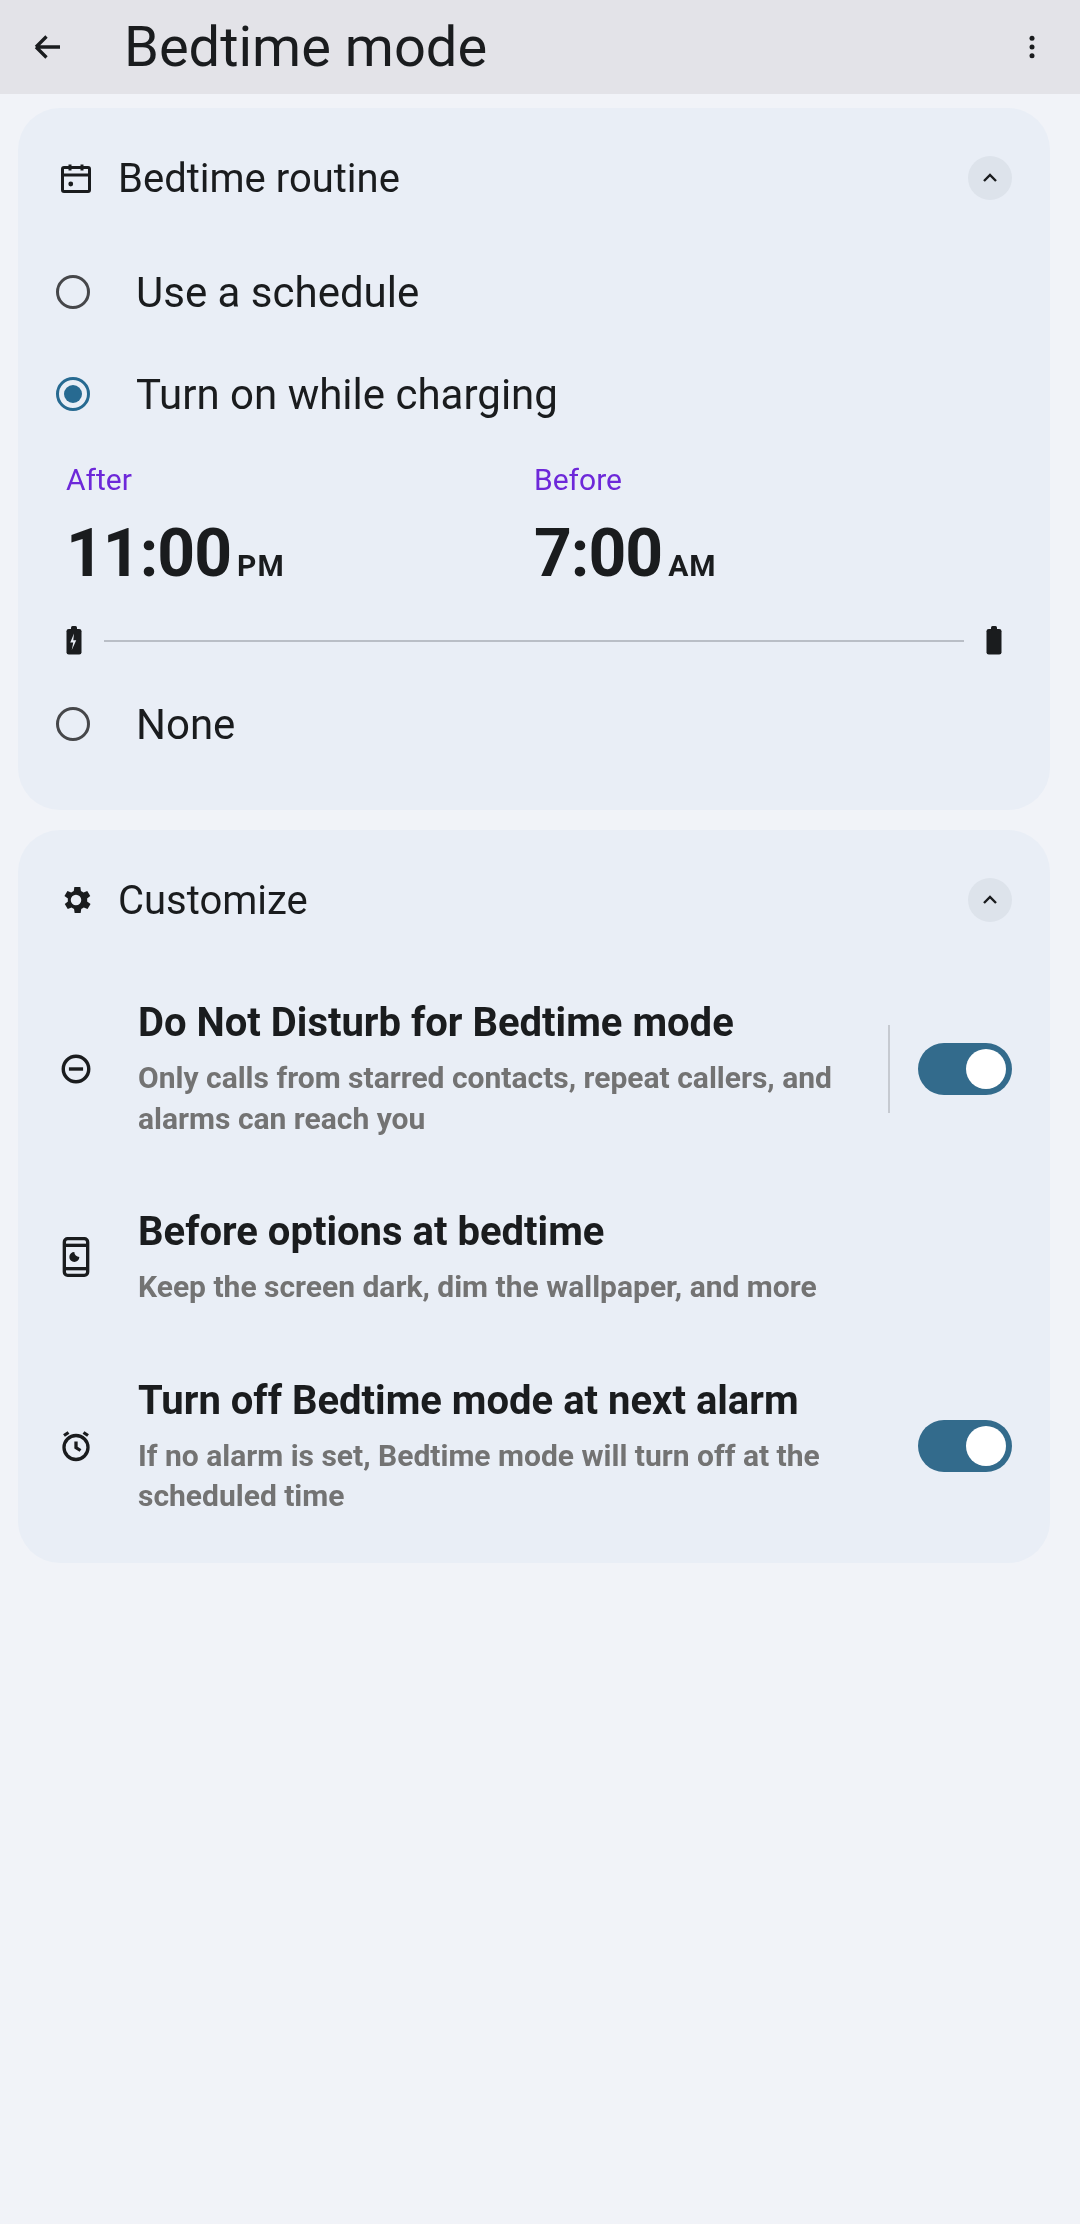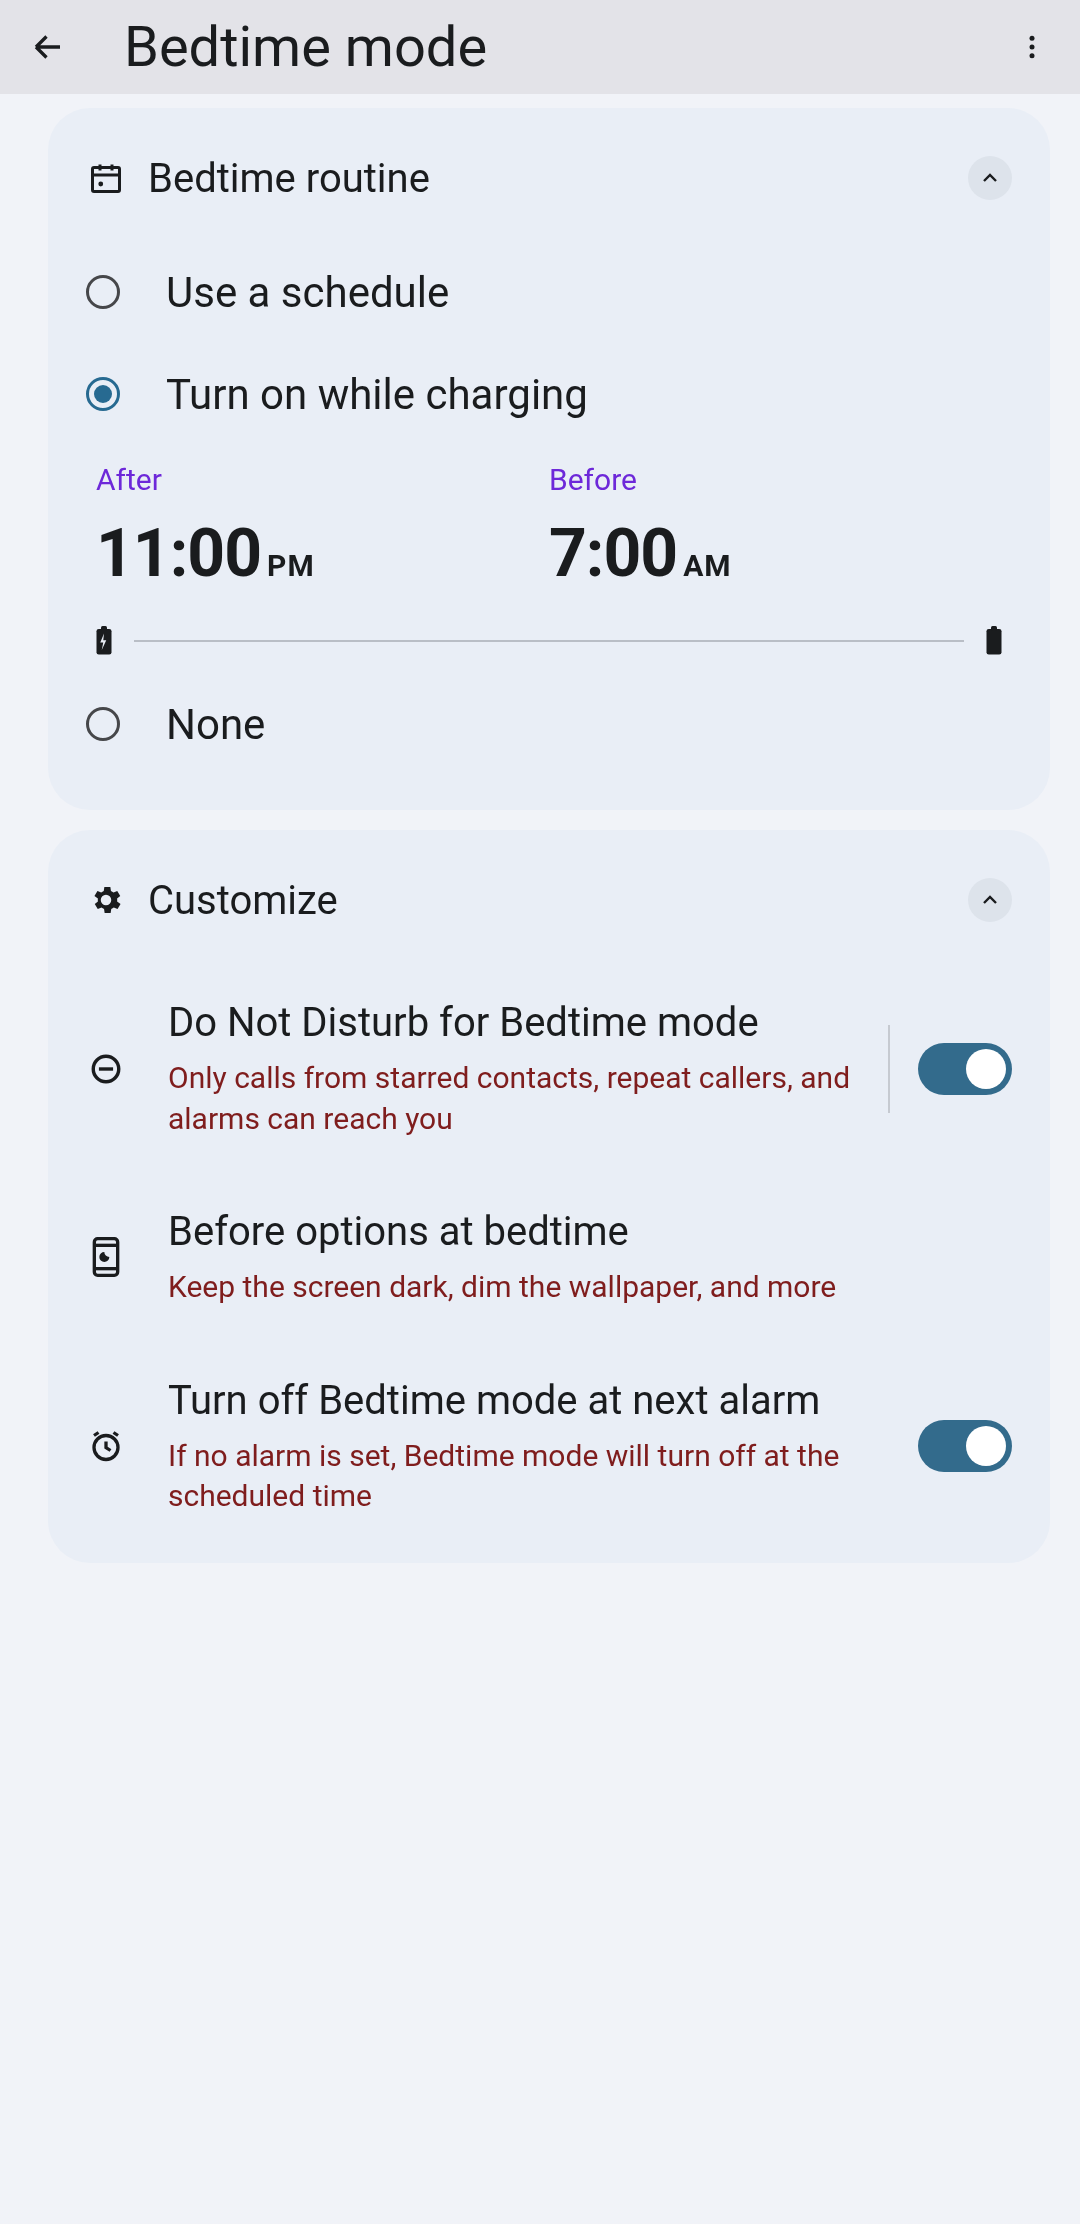--- a/index.html
+++ b/index.html
@@ -1,21 +1,21 @@
 <!DOCTYPE html>
 <html><head>
 <meta charset="utf-8">
 <style>
   * { box-sizing: border-box; margin: 0; padding: 0; }
   html, body { width: 1080px; height: 2224px; font-family: Roboto, "Segoe UI", Arial, sans-serif; background: #f1f3f8; color: #1a1c1e; -webkit-font-smoothing: antialiased; }
   .appbar { height: 94px; background: #e3e3e8; display: flex; align-items: center; padding: 0 20px; }
   .appbar .back { width: 56px; height: 56px; display:flex; align-items:center; justify-content:center; }
   .appbar .title { font-size: 56px; font-weight: 400; margin-left: 48px; flex: 1; }
   .appbar .more { width: 56px; height: 56px; display:flex; align-items:center; justify-content:center; }
-  .content { padding: 14px 30px 0 48px; }
+  .content { padding: 14px 30px 0 18px; }
   .card { background: #e9eef6; border-radius: 42px; padding: 34px 38px; margin-bottom: 20px; }
   .card-header { display:flex; align-items:center; height: 72px; }
   .card-header .icon { width: 40px; display:flex; align-items:center; justify-content:center; }
   .card-header .label { font-size: 40px; margin-left: 22px; flex:1; }
   .card-header .chev { width: 44px; height: 44px; border-radius: 50%; background: #dde3eb; display:flex; align-items:center; justify-content:center; }
   .radio-row { display:flex; align-items:center; height: 96px; margin-top: 6px; }
   .radio-outer { width: 34px; height:34px; border-radius:50%; border:3px solid #46474a; display:flex; align-items:center; justify-content:center; }
   .radio-outer.selected { border-color:#276a91; }
   .radio-inner { width:18px; height:18px; border-radius:50%; background:#276a91; }
   .radio-label { font-size: 42px; margin-left: 46px; }
@@ -24,23 +24,23 @@
   .time-col .lab { font-size: 30px; color:#6d28d9; }
   .time-col .val { font-size: 66px; font-weight:700; margin-top:18px; display:flex; align-items:baseline; letter-spacing:-1px; }
   .time-col .val .ampm { font-size: 30px; margin-left:6px; letter-spacing:1px; }
   .slider-row { display:flex; align-items:center; margin-top: 34px; padding: 0 8px; gap: 20px; }
   .slider-track { flex:1; height:2px; background:#b9bec6; }
   .spacer-top { height: 24px; }
   .none-row { margin-top: 20px; margin-bottom:4px; }
   .customize-card .card-header .icon svg { }
   .item-row { display:flex; align-items:center; padding: 34px 0; }
   .item-row .row-icon { width:40px; display:flex; align-items:center; justify-content:center; }
-  .item-row .row-body { flex:1; margin-left: 42px; padding-right: 12px; }
+  .item-row .row-body { flex:1; margin-left: 42px; padding-right: 12px; font-weight: bold; }
   .item-row .row-title { font-size: 40px; line-height:1.25; }
-  .item-row .row-desc { font-size: 30px; color:#7f1d1d; margin-top:10px; line-height:1.35; }
+  .item-row .row-desc { font-size: 30px; color:#737373; margin-top:10px; line-height:1.35; }
   .divider-v { width:2px; height:88px; background:#c6cad1; margin: 0 28px 0 16px; align-self:center; }
   .switch { width:94px; height:52px; border-radius:52px; background:#336b8c; position:relative; flex-shrink:0; }
   .switch .knob { position:absolute; width:40px; height:40px; border-radius:50%; background:#fff; top:6px; right:6px; }
   svg { display:block; }
 </style>
 </head>
 <body>
 
 <div class="appbar">
   <div class="back">

